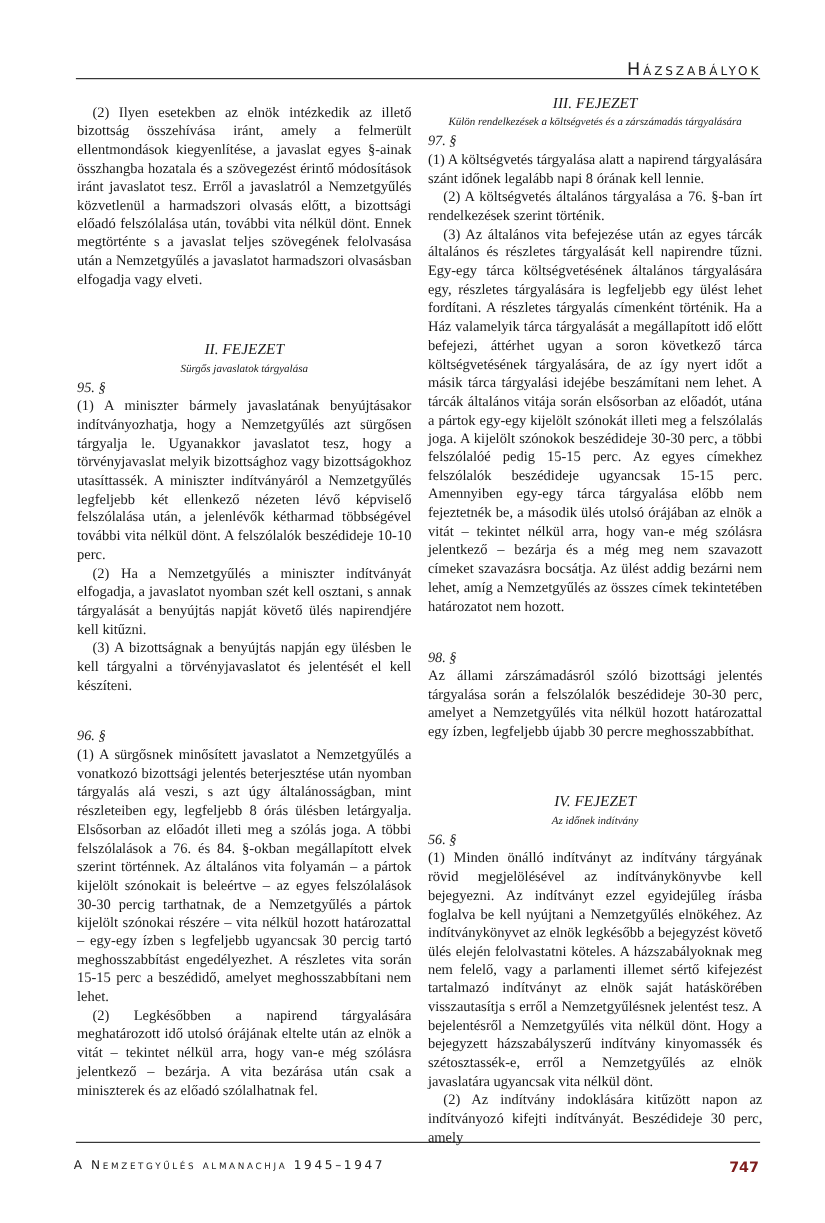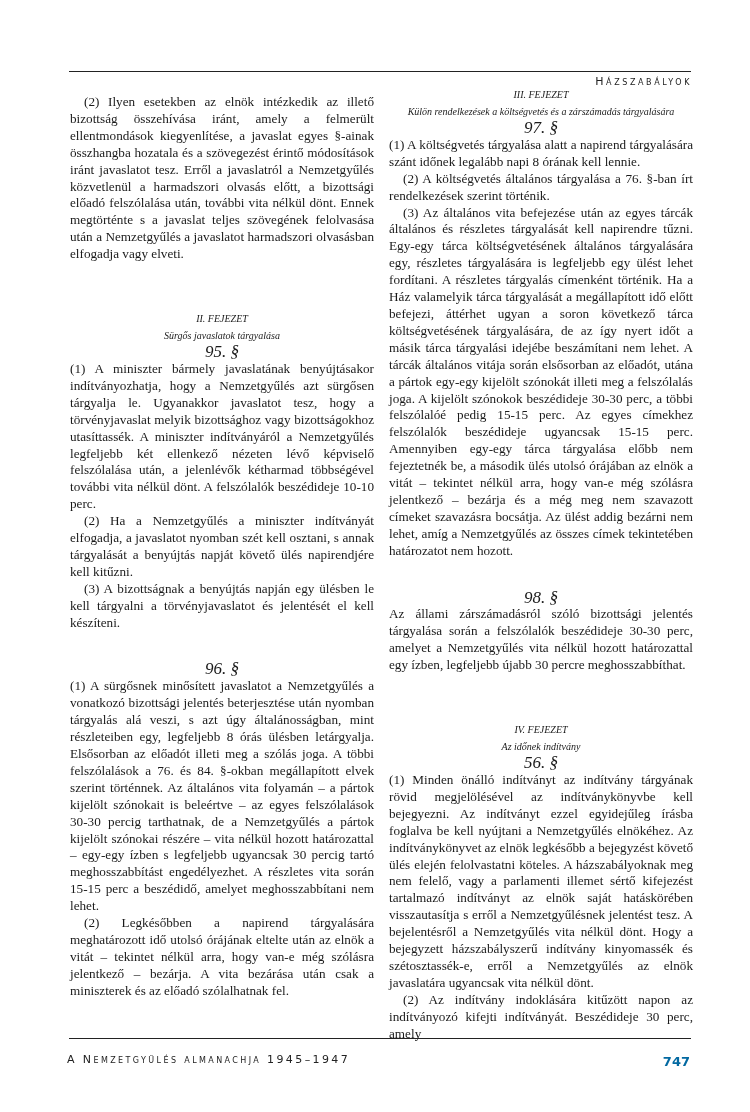--- a/index.html
+++ b/index.html
@@ -1,38 +1,38 @@
 <!DOCTYPE html>
 <html><head>
 <meta charset="utf-8">
 <style>
   html, body { margin: 0; padding: 0; background: #ffffff; }
   body { width: 750px; height: 1112px; position: relative; overflow: hidden;
          font-family: "Liberation Serif", "DejaVu Serif", serif; color: #1a1a1a; }
   .running-head { position: absolute; top: 53px; right: 58px; font-family: "DejaVu Sans", sans-serif;
-                  font-size: 11px; letter-spacing: 2.6px; color: #222; font-variant: small-caps; margin-top: 22px; }
+                  font-size: 16px; letter-spacing: 2.6px; color: #222; font-variant: small-caps; }
   .rule { position: absolute; left: 69px; width: 622px; height: 1px; background: #222; }
   .rule.top { top: 71px; }
   .rule.bottom { top: 1038px; }
   .col { position: absolute; top: 94px; width: 304px; font-size: 13.2px; line-height: 16.9px;
          text-align: justify; hyphens: manual; }
   .col.left { left: 70px; }
   .col.right { left: 389px; top: 87px; }
   .col p { margin: 0; }
   .col p.indent { text-indent: 14px; }
   .chapter { text-align: center; font-style: italic; line-height: 16.5px; }
-  .chapter .ch-title { font-size: 10px; }
+  .chapter .ch-title { font-size: 14px; }
   .chapter .ch-sub { font-size: 10px; }
-  .section { text-align: center; font-style: italic; font-size: 17px; }
+  .section { text-align: left; font-style: italic; font-size: 13px; }
   .gap-md { height: 30px; }
   .gap-lg { height: 48px; }
   .footer-title { position: absolute; top: 1053px; left: 67px; font-family: "DejaVu Sans", sans-serif;
                   font-size: 11px; letter-spacing: 2.4px; font-variant: small-caps; color: #222; }
   .footer-page { position: absolute; top: 1054px; right: 60px; font-family: "DejaVu Sans", sans-serif;
-                 font-weight: bold; font-size: 13px; color: #0369a1; }
+                 font-weight: bold; font-size: 13px; color: #7f1d1d; }
 </style>
 </head>
 <body>
 
 <div class="running-head">Házszabályok</div>
 <div class="rule top"></div>
 
 <div class="col left">
   <p class="indent">(2) Ilyen esetekben az elnök intézkedik az illető bizottság összehívása iránt, amely a felmerült ellentmondások kiegyenlítése, a javaslat egyes §-ainak összhangba hozatala és a szövegezést érintő módosítások iránt javaslatot tesz. Erről a javaslatról a Nemzetgyűlés közvetlenül a harmadszori olvasás előtt, a bizottsági előadó felszólalása után, további vita nélkül dönt. Ennek megtörténte s a javaslat teljes szövegének felolvasása után a Nemzetgyűlés a javaslatot harmadszori olvasásban elfogadja vagy elveti.</p>
   <div class="gap-lg"></div>

